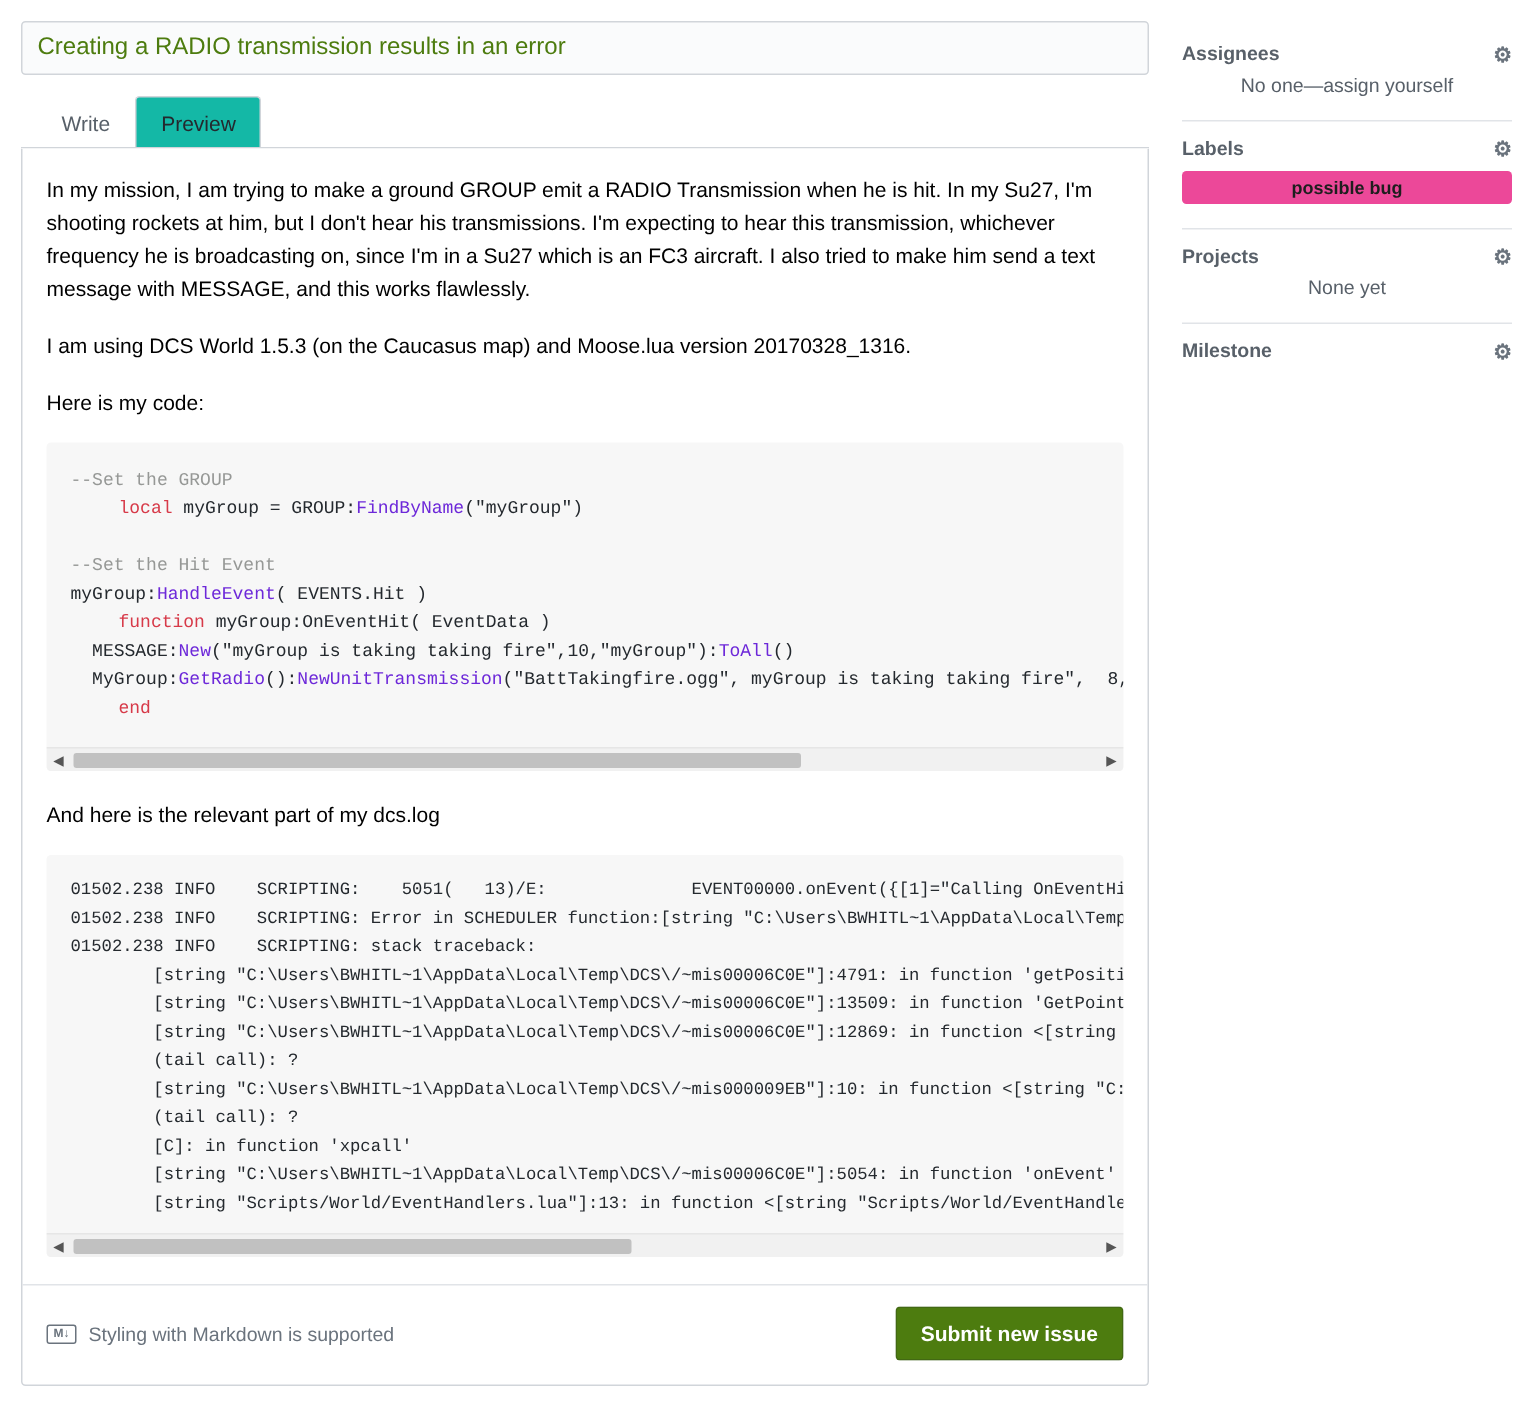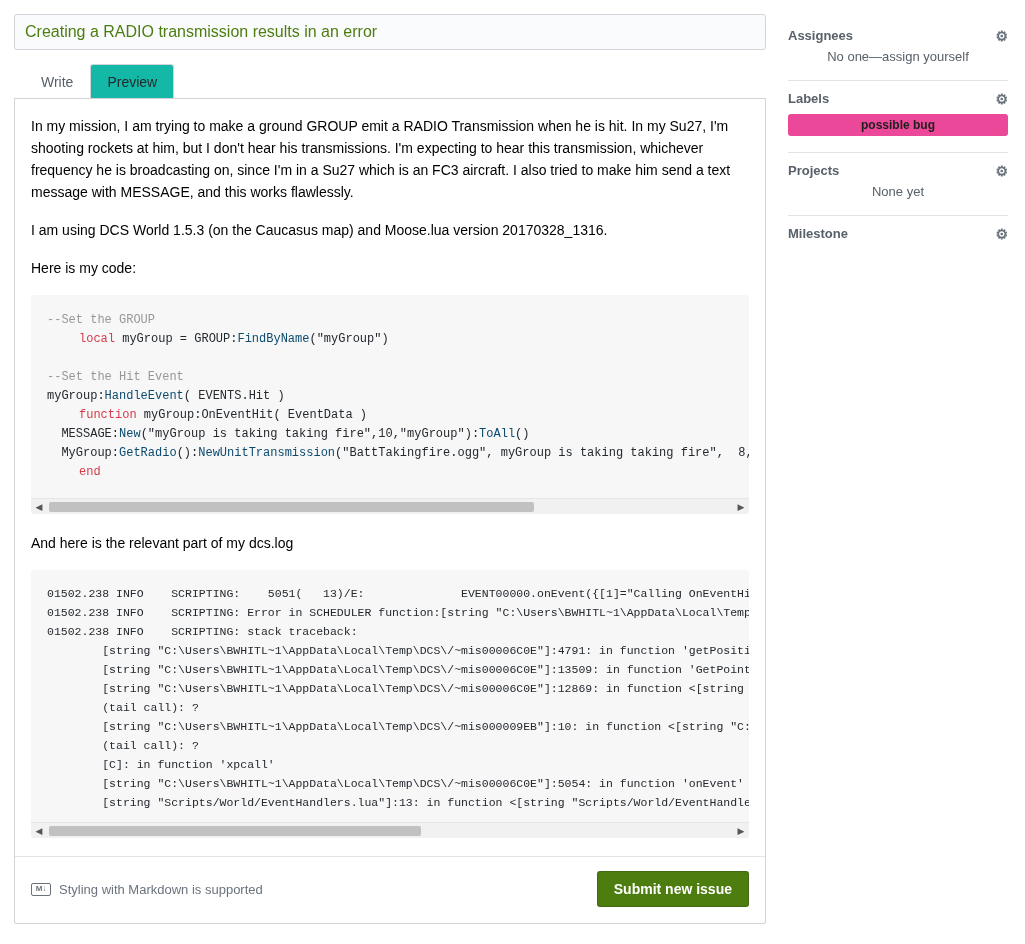--- a/index.html
+++ b/index.html
@@ -96,21 +96,21 @@
     font-size: 12px;
     line-height: 19px;
     color: #24292e;
   }
   .code-scroll.log {
     font-size: 11.5px;
     line-height: 19px;
     padding: 14px 16px 10px 16px;
   }
   .kw { color: #d73a49; margin-left: 32px; }
-  .fn { color: #0c4a6e; }
+  .fn { color: #6d28d9; }
   .cm { color: #969896; }
 
   .hscroll {
     height: 16px;
     background: #f1f1f1;
     border-top: 1px solid #e6e6e6;
     display: flex;
     align-items: center;
     position: relative;
   }

